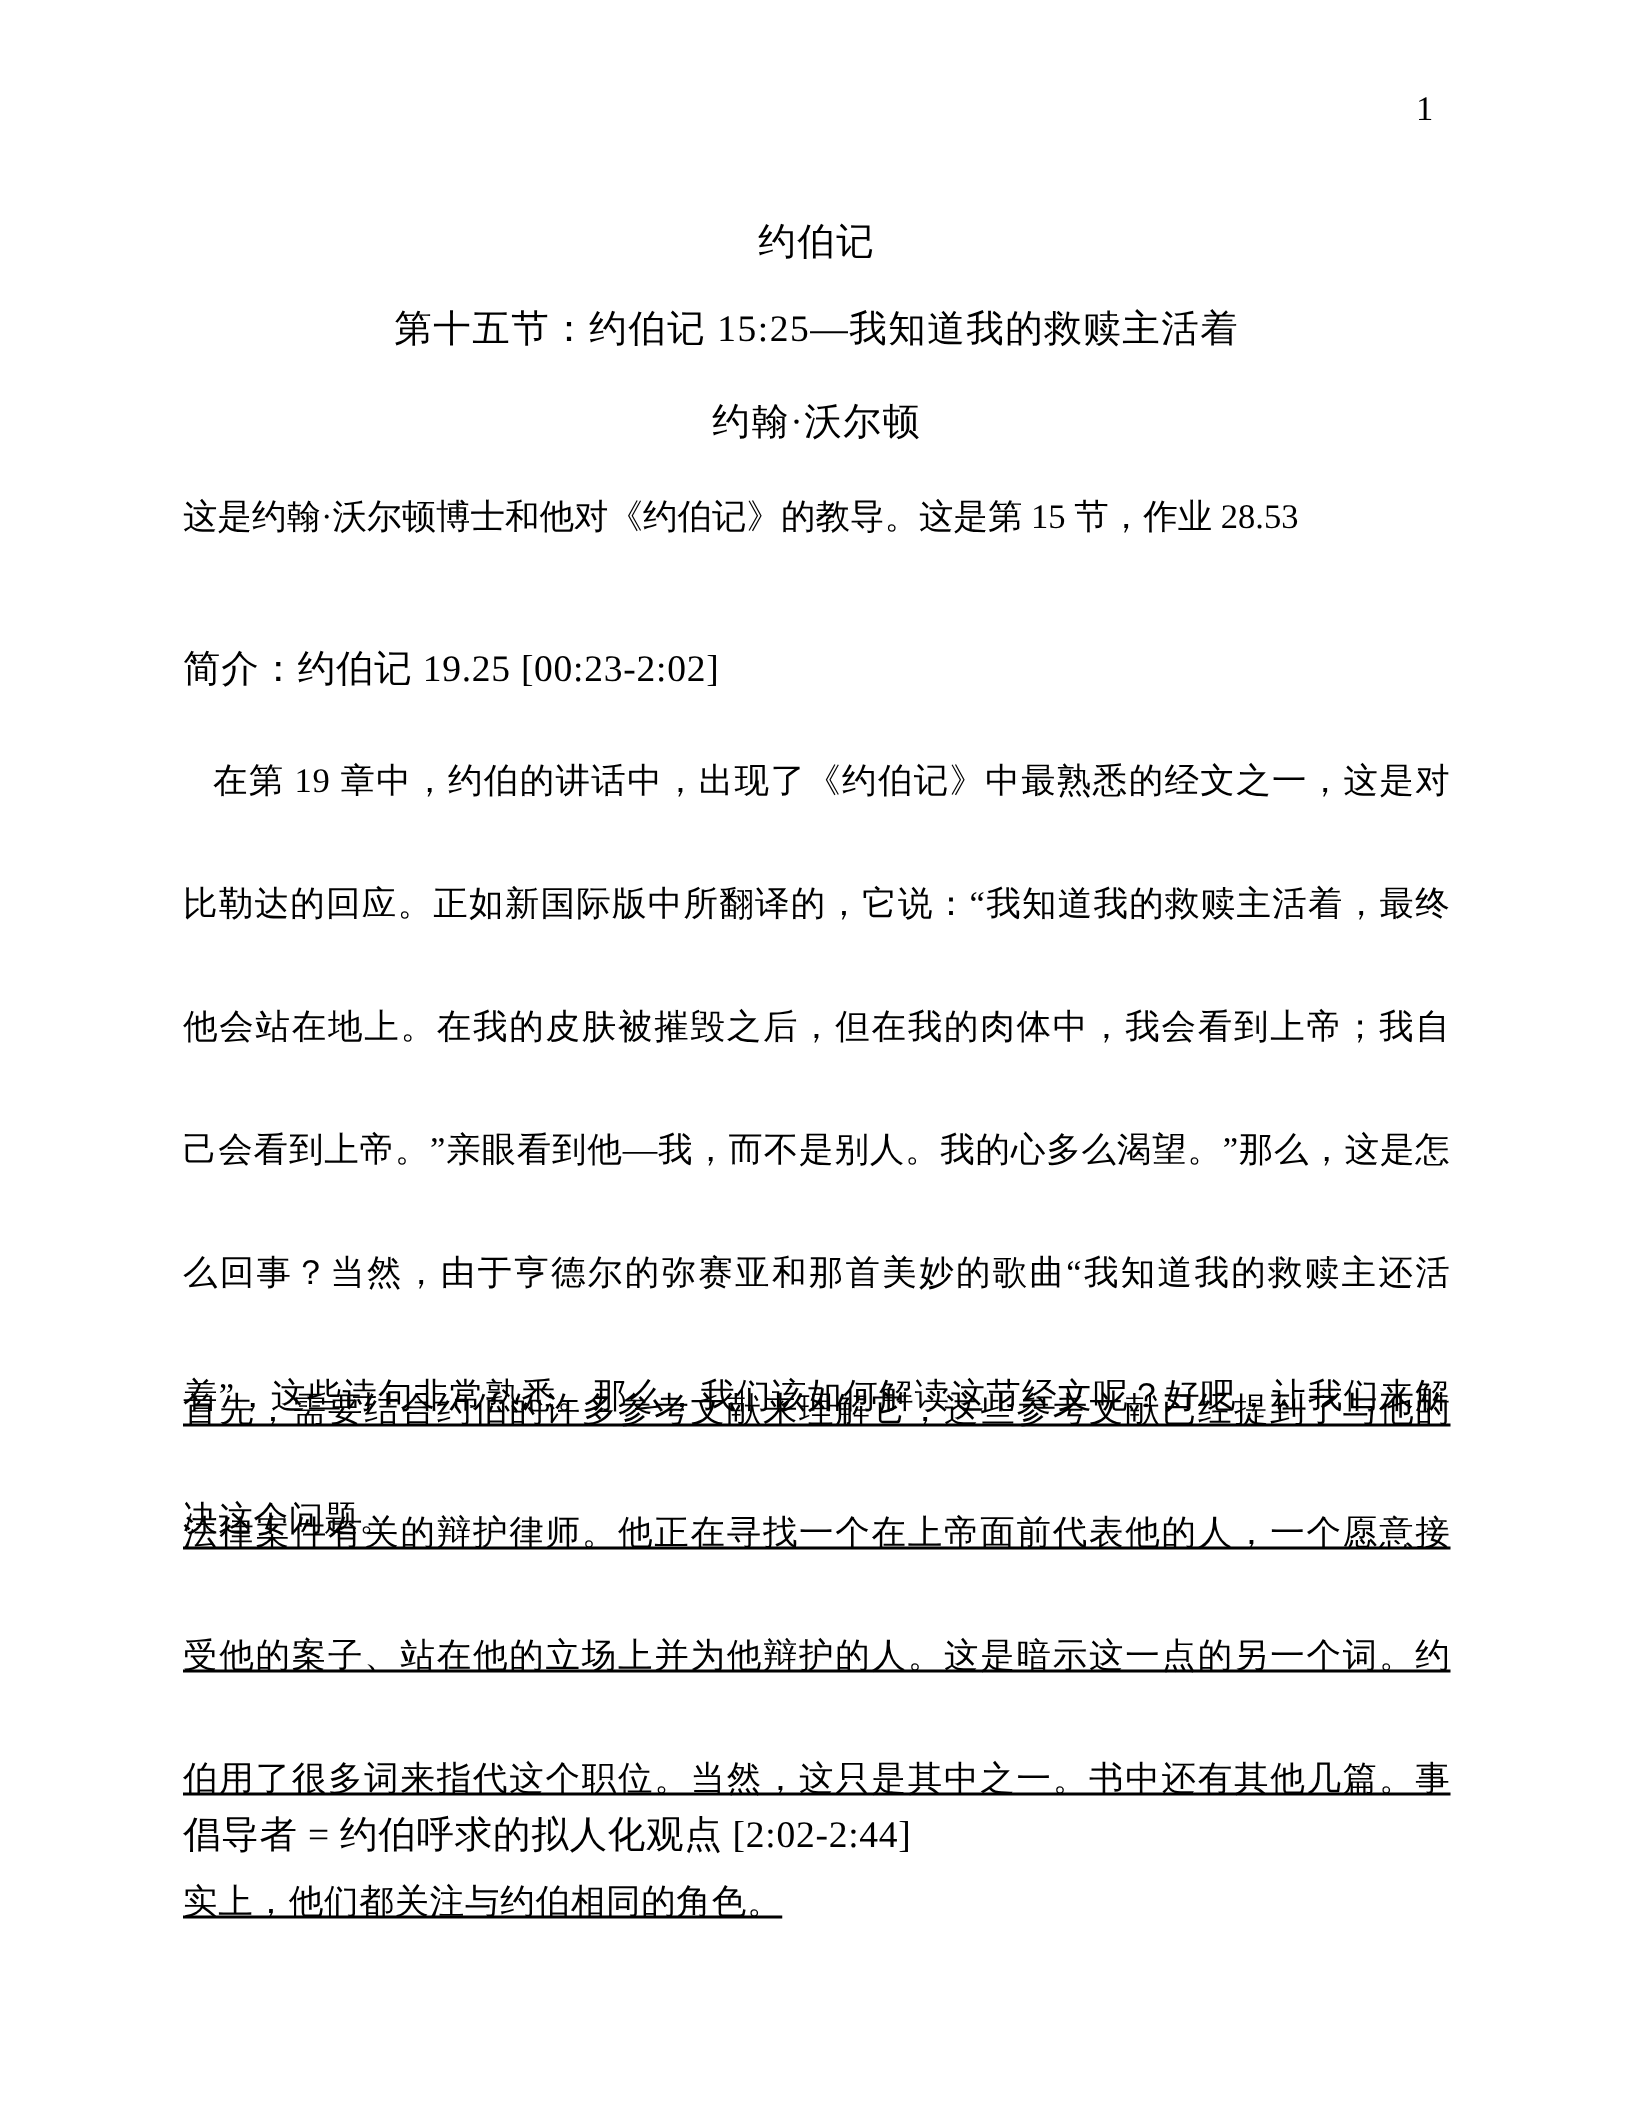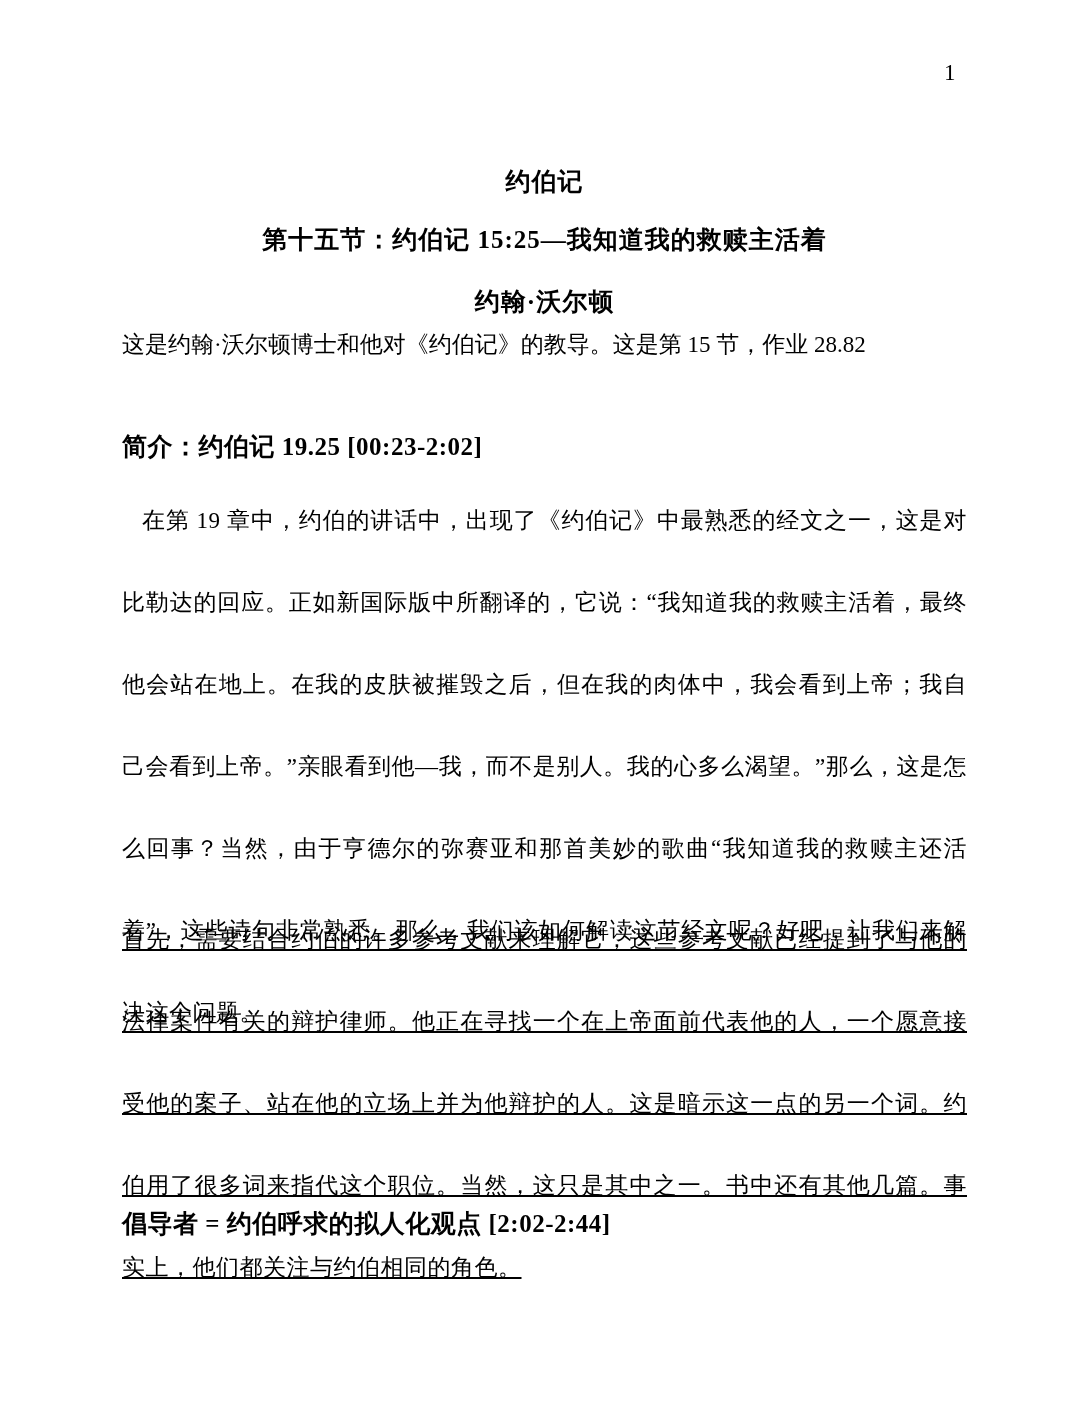--- a/index.html
+++ b/index.html
@@ -27,37 +27,36 @@
     left: 944px;
     width: 40px;
     font-size: 23px;
     line-height: 30px;
     text-align: left;
   }
   .doc-title,
   .doc-subtitle,
   .doc-author {
     text-align: center;
-    font-weight: bold;
+    font-weight: normal;
     font-size: 25px;
     line-height: 32px;
     letter-spacing: 1px;
-    margin-top: 20px;
   }
   .doc-title    { top: 146px; }
   .doc-subtitle { top: 204px; }
   .doc-author   { top: 266px; }
   .intro-line {
     top: 329px;
     font-size: 23px;
     line-height: 32px;
     text-align: left;
   }
   .section-heading {
-    font-weight: bold;
+    font-weight: normal;
     font-size: 25px;
     line-height: 32px;
     text-align: left;
     letter-spacing: 0.5px;
   }
   .section-heading.pos-1 { top: 431px; }
   .section-heading.pos-2 { top: 1208px; }
   .body-para {
     font-size: 23px;
     line-height: 82px;
@@ -73,21 +72,21 @@
 <div class="page">
 
   <div class="page-number">1</div>
 
   <div class="abs doc-title">约伯记</div>
 
   <div class="abs doc-subtitle">第十五节：约伯记 15:25—我知道我的救赎主活着</div>
 
   <div class="abs doc-author">约翰·沃尔顿</div>
 
-  <div class="abs intro-line">这是约翰·沃尔顿博士和他对《约伯记》的教导。这是第 15 节，作业 28.82</div>
+  <div class="abs intro-line">这是约翰·沃尔顿博士和他对《约伯记》的教导。这是第 15 节，作业 28.53</div>
 
   <div class="abs section-heading pos-1">简介：约伯记 19.25 [00:23-2:02]</div>
 
   <div class="abs body-para p1">在第 19 章中，约伯的讲话中，出现了《约伯记》中最熟悉的经文之一，这是对比勒达的回应。正如新国际版中所翻译的，它说：“我知道我的救赎主活着，最终他会站在地上。在我的皮肤被摧毁之后，但在我的肉体中，我会看到上帝；我自己会看到上帝。”亲眼看到他—我，而不是别人。我的心多么渴望。”那么，这是怎么回事？当然，由于亨德尔的弥赛亚和那首美妙的歌曲“我知道我的救赎主还活着”，这些诗句非常熟悉。那么，我们该如何解读这节经文呢？好吧，让我们来解决这个问题。</div>
 
   <div class="abs body-para p2">首先，需要结合约伯的许多参考文献来理解它，这些参考文献已经提到了与他的法律案件有关的辩护律师。他正在寻找一个在上帝面前代表他的人，一个愿意接受他的案子、站在他的立场上并为他辩护的人。这是暗示这一点的另一个词。约伯用了很多词来指代这个职位。当然，这只是其中之一。书中还有其他几篇。事实上，他们都关注与约伯相同的角色。</div>
 
   <div class="abs section-heading pos-2">倡导者 = 约伯呼求的拟人化观点 [2:02-2:44]</div>
 
 </div>

